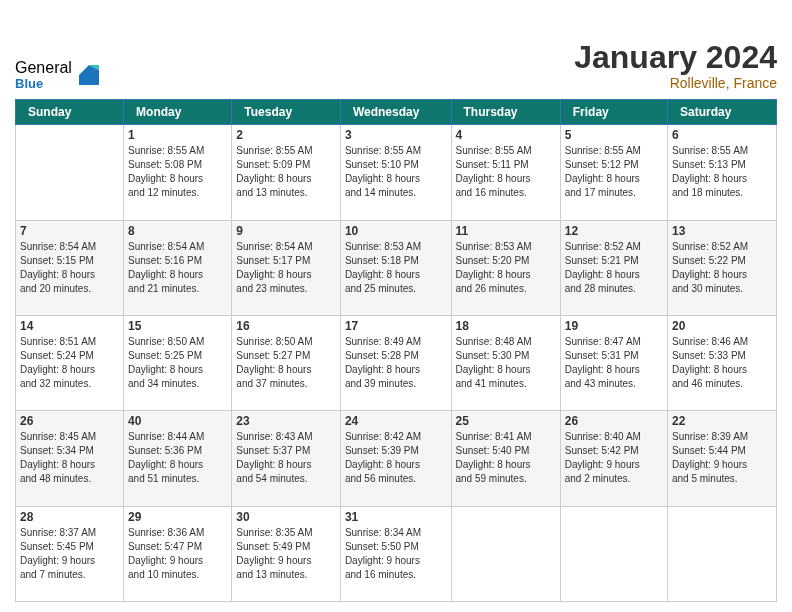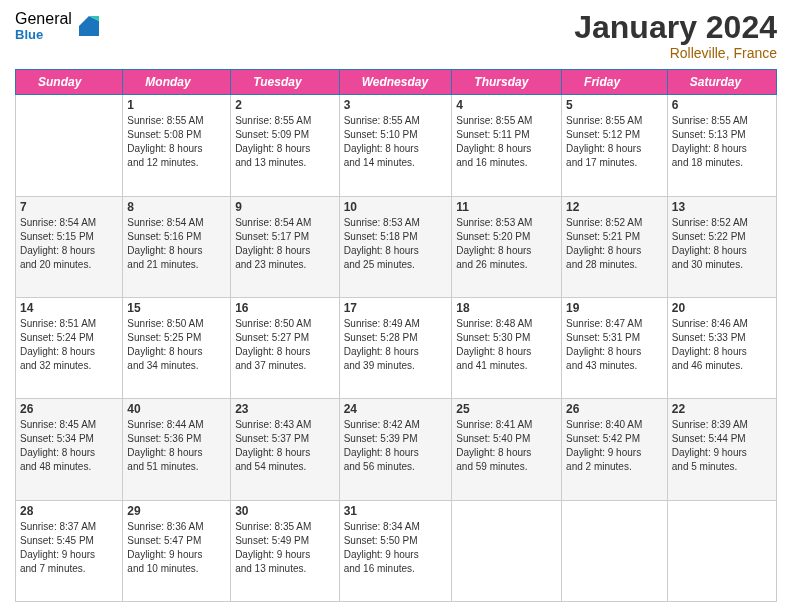--- a/index.html
+++ b/index.html
@@ -13,65 +13,65 @@
     .page {
       width: 792px;
       height: 612px;
       padding: 10px 15px;
       display: flex;
       flex-direction: column;
     }
     .header {
       display: flex;
       justify-content: space-between;
-      align-items: flex-start;
+      align-items: flex-end;
       margin-bottom: 8px;
     }
     .logo {
       display: flex;
       align-items: center;
     }
     .logo-text {
       display: flex;
       flex-direction: column;
       line-height: 1.1;
     }
     .logo-icon {
       width: 30px;
       height: 30px;
       margin-left: 2px;
     }
     .title-section {
       text-align: right;
+      margin-top: 30px;
     }
     .month-title {
       font-size: 32px;
       font-weight: bold;
       color: #333;
       line-height: 1.1;
     }
     .location {
       font-size: 14px;
       color: #a16207;
     }
     .calendar {
       flex: 1;
       border: 1px solid #ccc;
       border-collapse: collapse;
       width: 100%;
       font-size: 10.5px;
     }
     .calendar th {
-      background-color: #ec4899;
+      background-color: #0f766e;
       color: #fff;
-      padding: 5px 22px;
+      padding: 5px 12px;
       text-align: left;
       font-size: 12px;
       border: 1px solid #2e75b6;
-      font-style: italic;
     }
     .calendar td {
       border: 1px solid #ccc;
       vertical-align: top;
       padding: 3px 4px;
       height: 88px;
       width: 113px;
     }
     .day-number {
       font-size: 12px;

